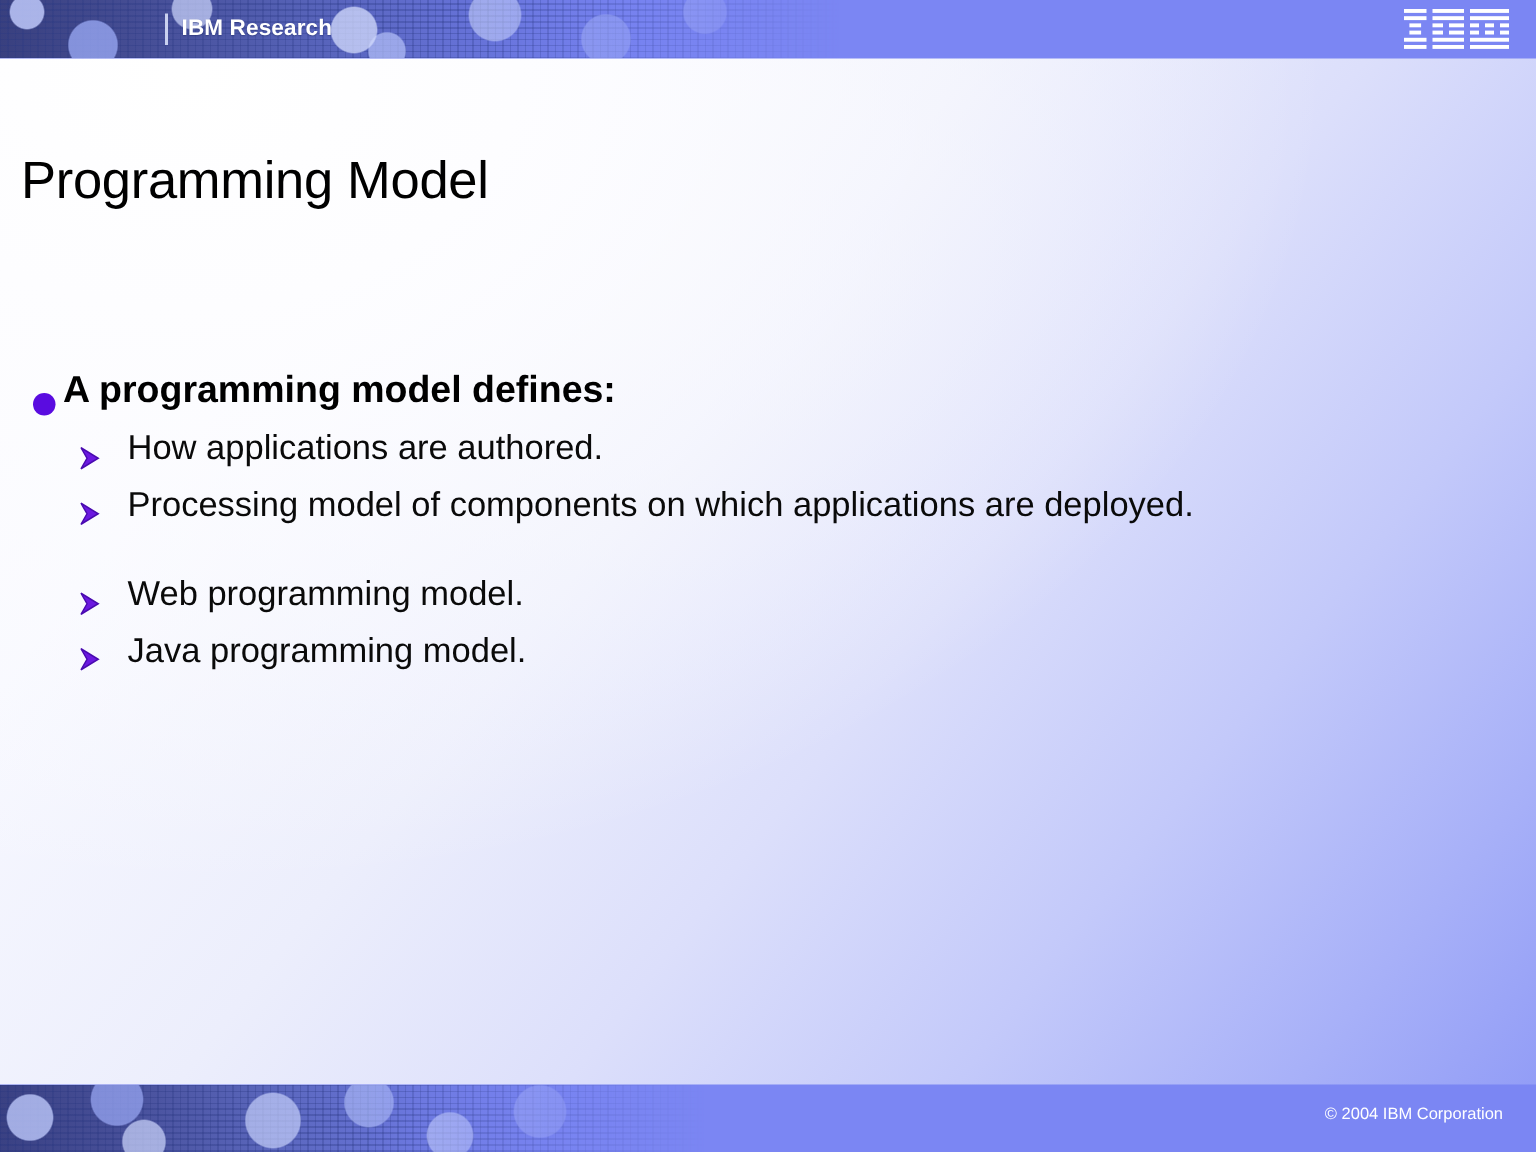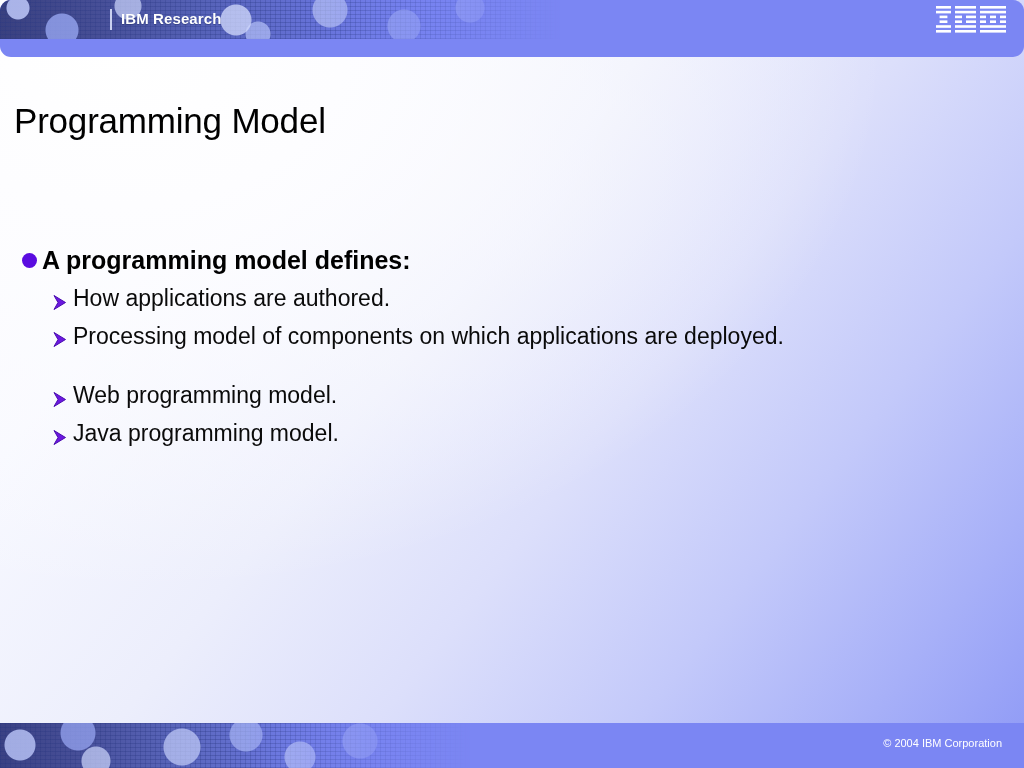--- a/index.html
+++ b/index.html
@@ -25,24 +25,23 @@
         #c3c9fa 74%,
         #a7b0f8 88%,
         #8e99f6 100%);
   }
 
   
   .header {
     position: absolute;
     left: 0; top: 0;
     width: 1024px;
-    height: 57px;
+    height: 39px;
     background: #7b86f3;
     overflow: hidden;
-    border-radius: 11px;
   }
   
   .header-texture {
     position: absolute;
     left: 0; top: 0;
     width: 560px;
     height: 39px;
     background:
       radial-gradient(circle at 18px 8px, rgba(190,200,250,.85) 0 11px, rgba(0,0,0,0) 12px),
       radial-gradient(circle at 62px 30px, rgba(150,165,240,.8) 0 16px, rgba(0,0,0,0) 17px),
@@ -93,40 +92,41 @@
   }
 
   
   .body {
     position: absolute;
     left: 22px; top: 243px;
     width: 930px;
   }
   .bullet-l1 {
     display: flex;
-    align-items: flex-start;
+    align-items: flex-end;
     margin-bottom: 6px;
   }
   .dot {
     flex: 0 0 auto;
     width: 15px; height: 15px;
     border-radius: 50%;
     background: #5a0ce0;
     margin: 10px 5px 0 0;
   }
   .bullet-l1-text {
     font-size: 25px;
     font-weight: 700;
     color: #000000;
     line-height: 1.36;
   }
   .bullet-l2 {
     display: flex;
-    align-items: center;
+    align-items: flex-end;
     margin: 0 0 7px 30px;
+    gap: 12px;
   }
   .arrow {
     flex: 0 0 auto;
     width: 17px; height: 17px;
     margin: 8px 4px 0 0;
   }
   .bullet-l2-text {
     font-size: 23px;
     font-weight: 400;
     color: #0a0a0a;

